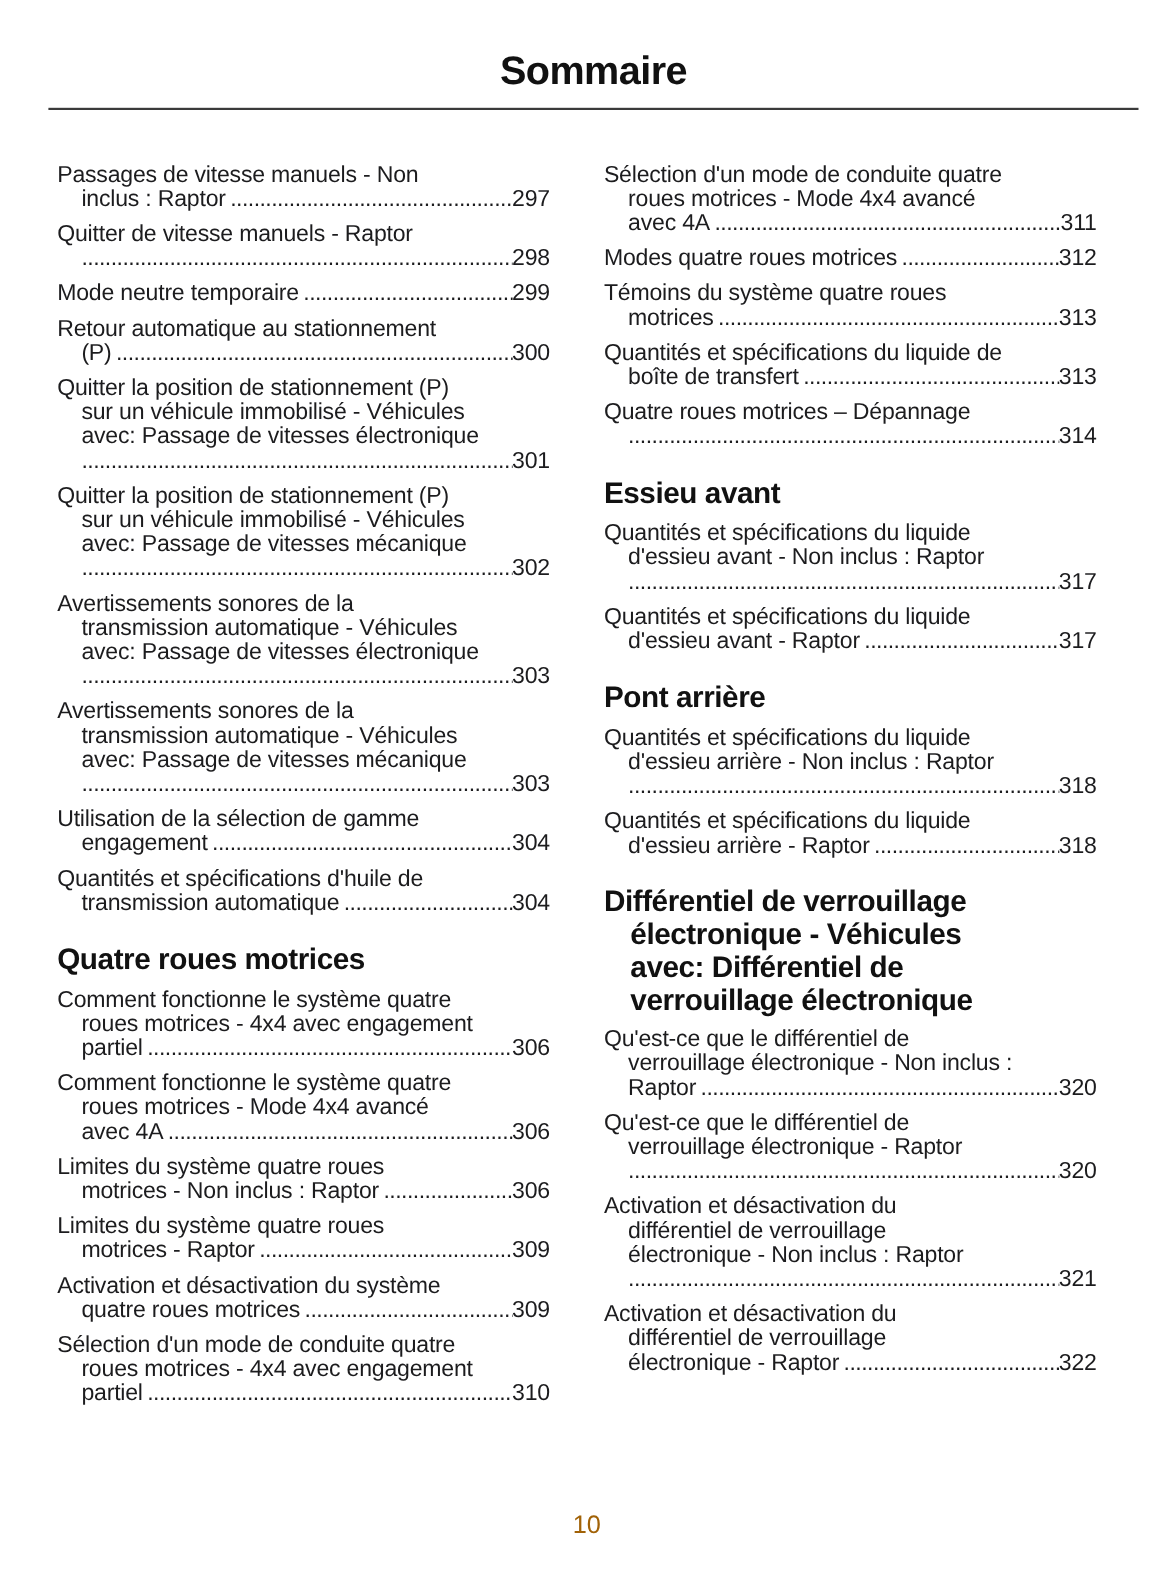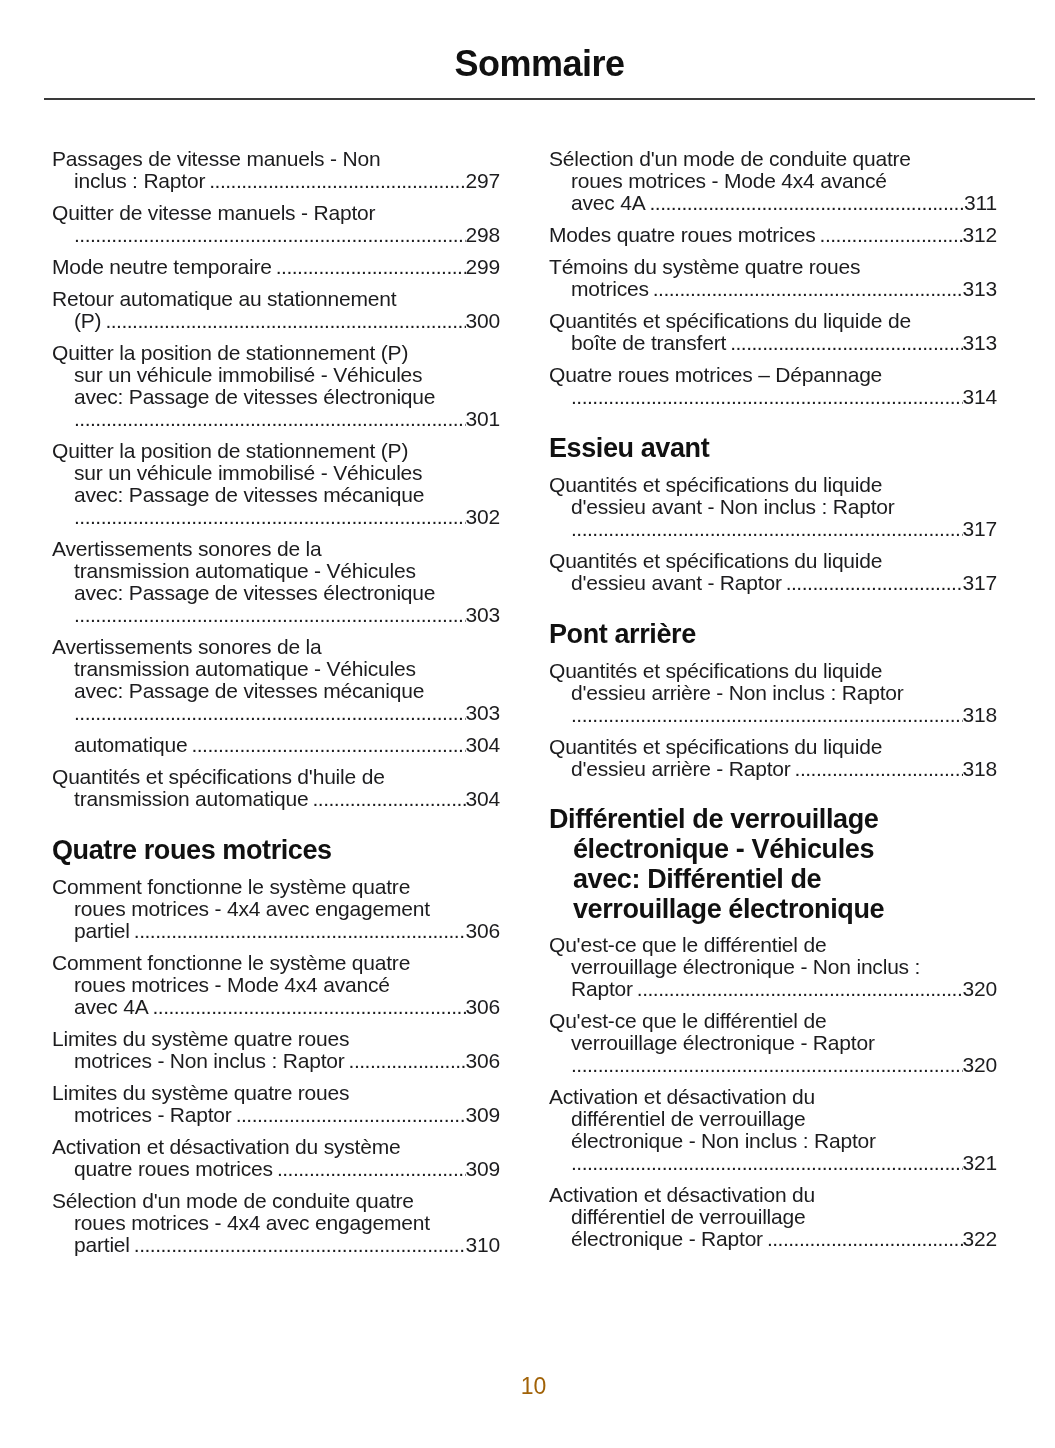--- a/index.html
+++ b/index.html
@@ -144,22 +144,23 @@
         <div class="toc-entry">
           <div class="e-line">Avertissements sonores de la</div>
           <div class="e-line indent">transmission automatique - Véhicules</div>
           <div class="e-line indent">avec: Passage de vitesses mécanique</div>
           <div class="e-line lastline indent">
             <span class="dots">........................................................................................................................................................................................................</span>
             <span class="pg">303</span>
           </div>
         </div>
         <div class="toc-entry">
-          <div class="e-line lastline indent">
-            <span class="lt">automatique </span>
+          <div class="e-line">Utilisation de la sélection de gamme</div>
+          <div class="e-line lastline indent">
+            <span class="lt">engagement </span>
             <span class="dots">........................................................................................................................................................................................................</span>
             <span class="pg">304</span>
           </div>
         </div>
         <div class="toc-entry">
           <div class="e-line">Quantités et spécifications d'huile de</div>
           <div class="e-line lastline indent">
             <span class="lt">transmission automatique</span>
             <span class="dots">........................................................................................................................................................................................................</span>
             <span class="pg">304</span>

